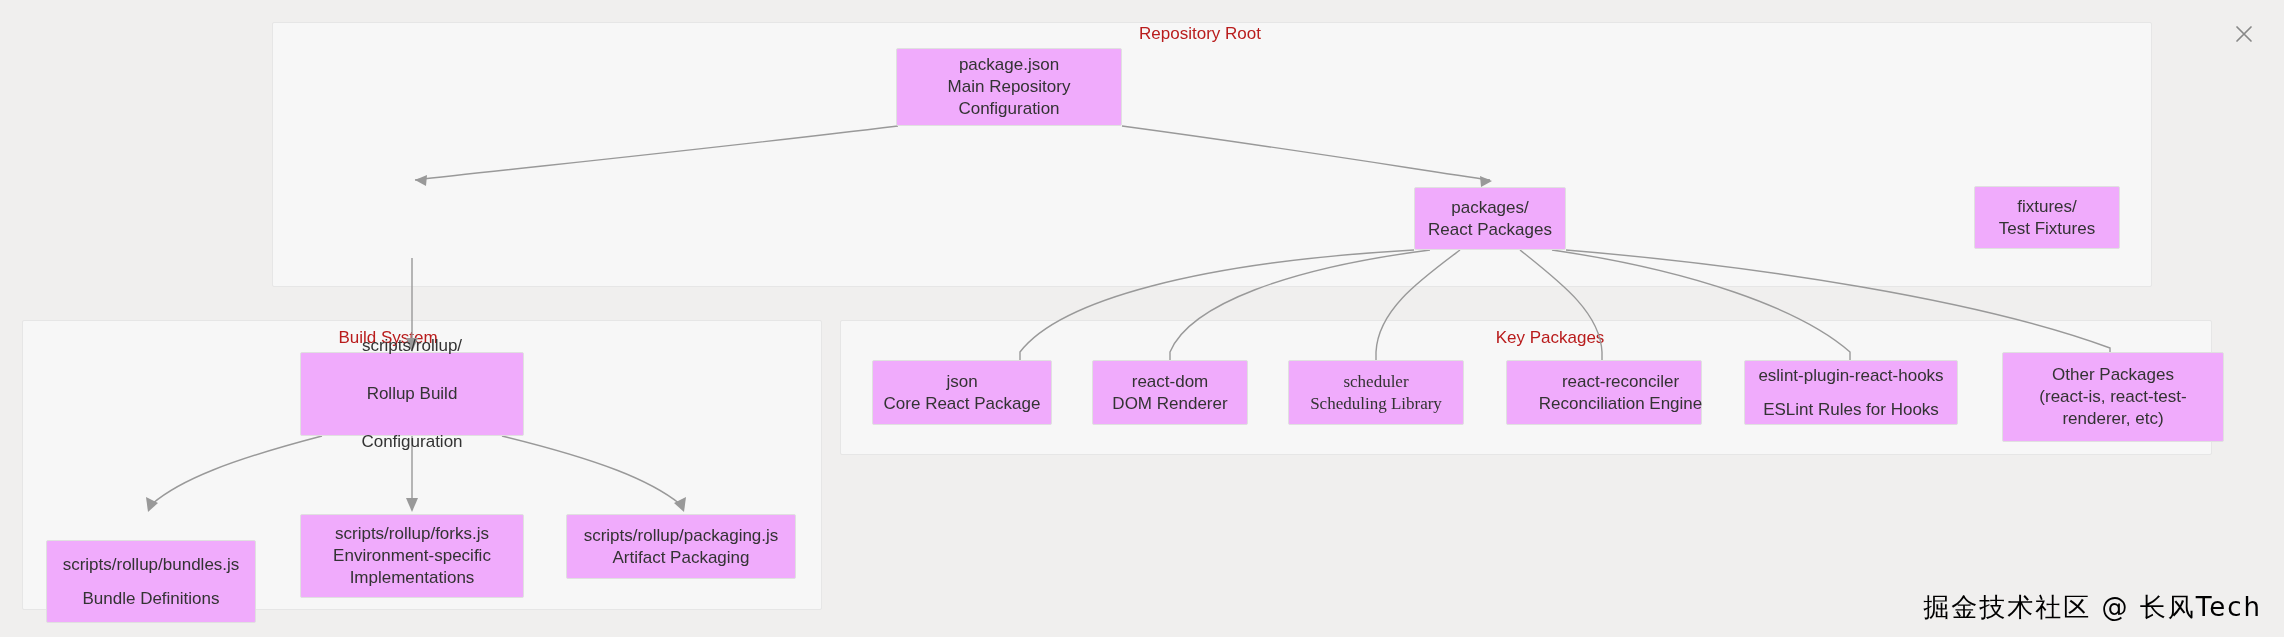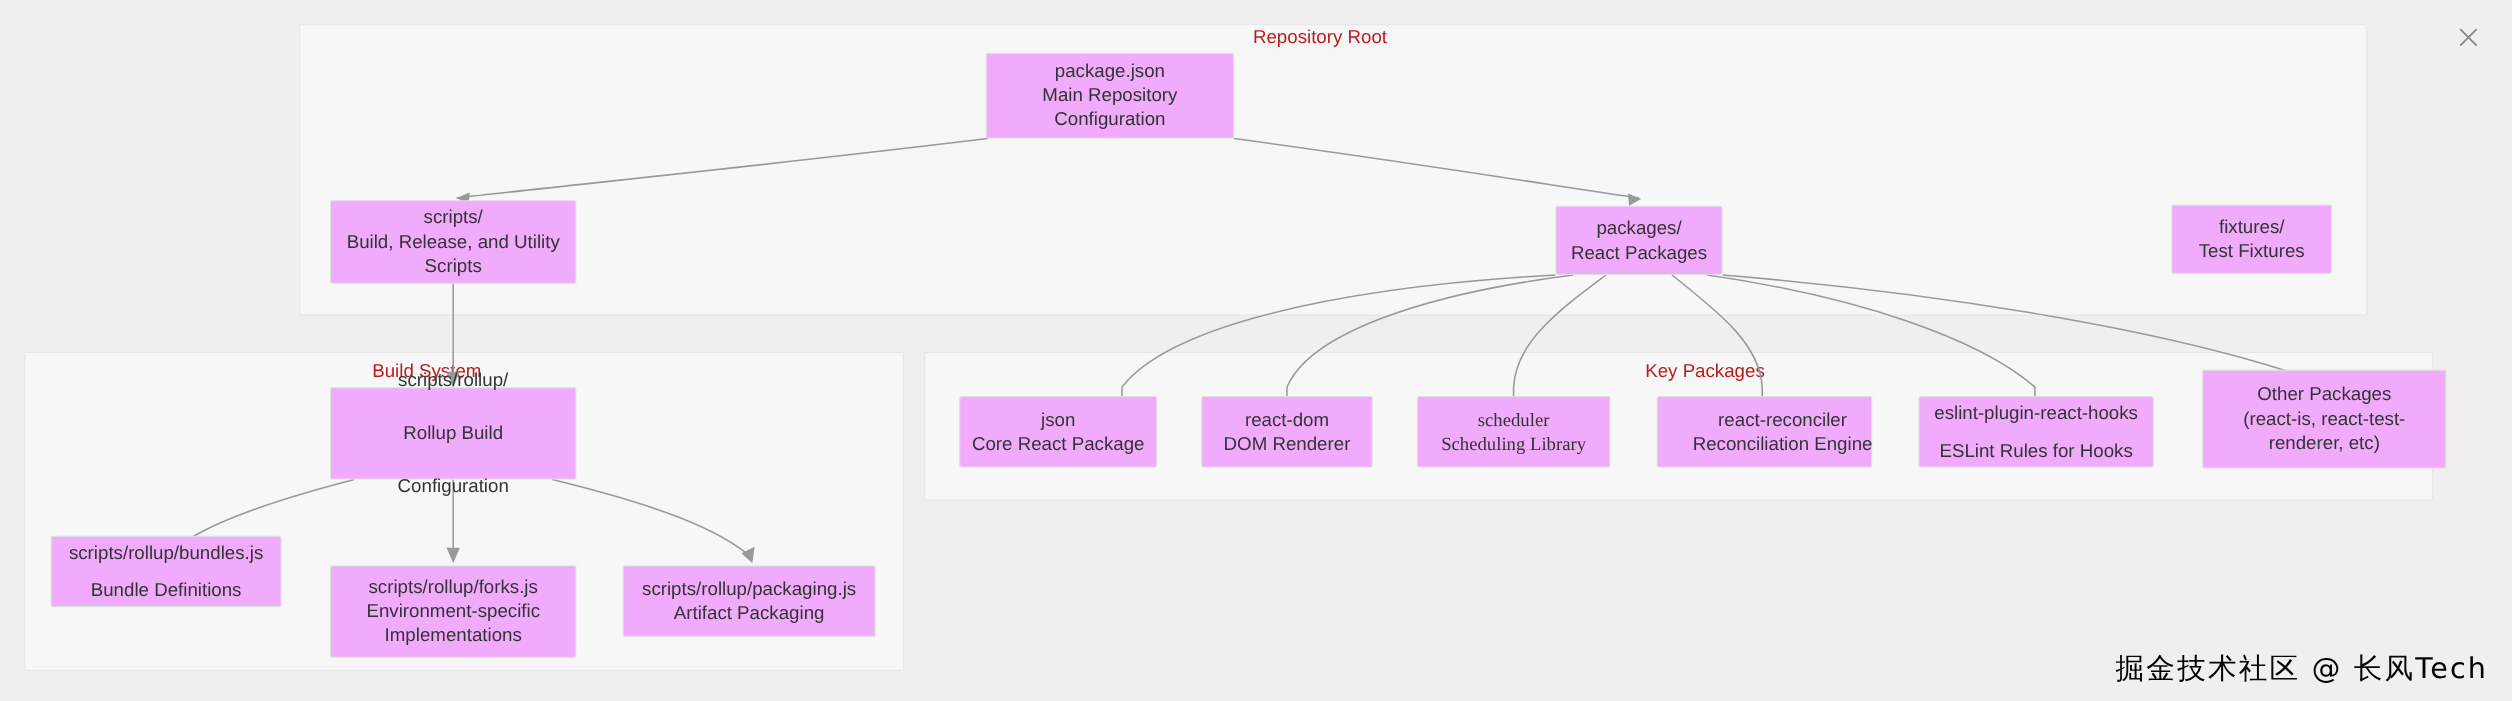--- a/index.html
+++ b/index.html
@@ -152,43 +152,38 @@
     <path d="M 1566,250 C 1760,266 1980,300 2110,348 L 2110,366"></path>
     <polygon points="2110,374 2104,360 2116,360"></polygon>
   </svg>
 
   <div class="node" style="left:896px; top:48px; width:226px; height:78px;">
     <span class="line">package.json</span>
     <span class="line">Main Repository</span>
     <span class="line">Configuration</span>
   </div>
 
-  <div class="node" style="left:300px; top:182px; width:224px; height:76px;">
-    <span class="line">scripts/</span>
-    <span class="line">Build, Release, and Utility</span>
-    <span class="line">Scripts</span>
-  </div>
 
   <div class="node" style="left:1414px; top:187px; width:152px; height:63px;">
     <span class="line">packages/</span>
     <span class="line">React Packages</span>
   </div>
 
   <div class="node" style="left:1974px; top:186px; width:146px; height:63px;">
     <span class="line">fixtures/</span>
     <span class="line">Test Fixtures</span>
   </div>
 
   <div class="node" style="left:300px; top:352px; width:224px; height:84px;gap:26px;">
     <span class="line">scripts/rollup/</span>
     <span class="line">Rollup Build</span>
     <span class="line">Configuration</span>
   </div>
 
-  <div class="node" style="left:46px; top:487px; width:210px; height:65px;gap:12px;">
+  <div class="node" style="left:46px; top:540px; width:210px; height:83px;gap:12px;">
     <span class="line">scripts/rollup/bundles.js</span>
     <span class="line">Bundle Definitions</span>
   </div>
 
   <div class="node" style="left:300px; top:514px; width:224px; height:84px;">
     <span class="line">scripts/rollup/forks.js</span>
     <span class="line">Environment-specific</span>
     <span class="line">Implementations</span>
   </div>
 
@@ -215,21 +210,21 @@
   <div class="node" style="left:1506px; top:360px; width:196px; height:65px;padding-left:43px;">
     <span class="line">react-reconciler</span>
     <span class="line">Reconciliation Engine</span>
   </div>
 
   <div class="node" style="left:1744px; top:360px; width:214px; height:65px;gap:12px;">
     <span class="line">eslint-plugin-react-hooks</span>
     <span class="line">ESLint Rules for Hooks</span>
   </div>
 
-  <div class="node" style="left:2002px; top:336px; width:222px; height:90px;">
+  <div class="node" style="left:2002px; top:352px; width:222px; height:90px;">
     <span class="line">Other Packages</span>
     <span class="line">(react-is, react-test-</span>
     <span class="line">renderer, etc)</span>
   </div>
 
   <div id="close-btn">
     <svg width="28" height="28" viewBox="0 0 28 28" aria-hidden="true">
       <path d="M7,7 L21,21 M21,7 L7,21" stroke="#666666" stroke-width="1.7" fill="none" stroke-linecap="round"></path>
     </svg>
   </div>

